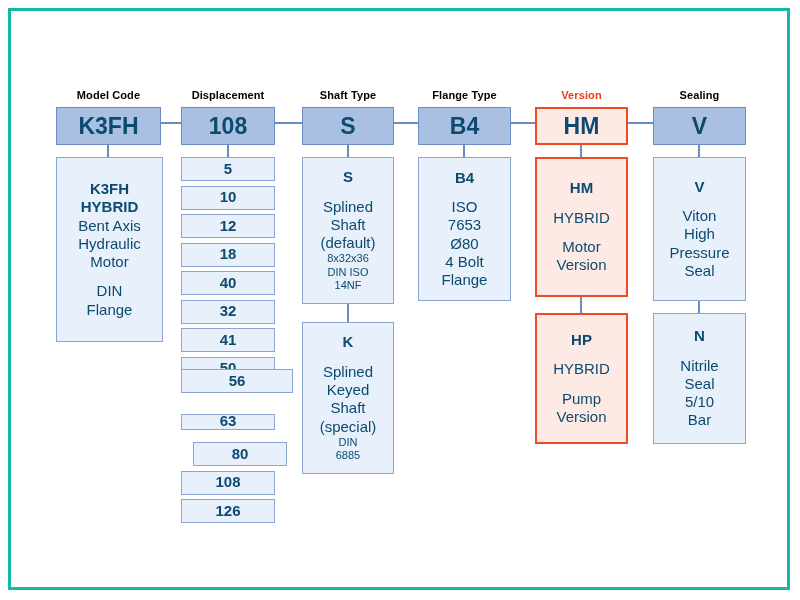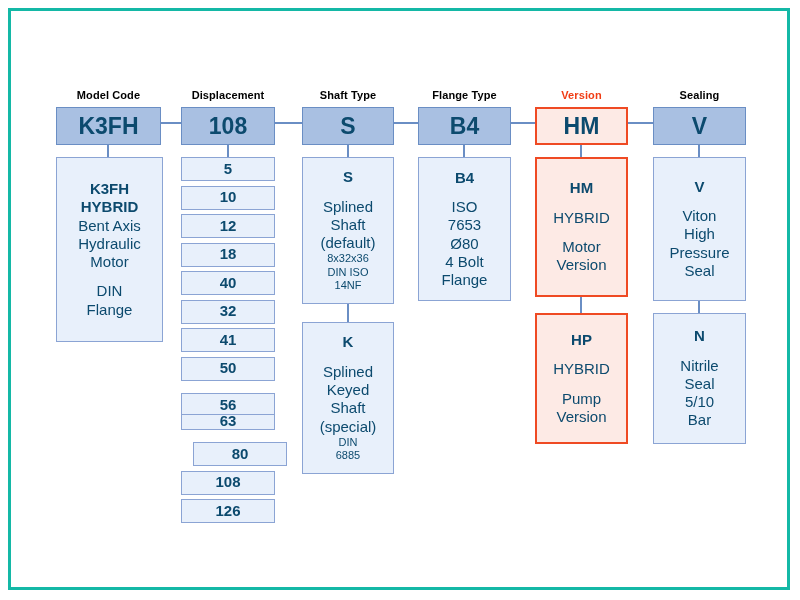--- a/index.html
+++ b/index.html
@@ -147,21 +147,21 @@
       <div class="vline" style="left:46px; top:134px; height:12px;"></div>
       <div id="displacement-list" style="position:absolute; left:0; top:146px; width:94px;">
           <div class="box small" style="position: absolute; left: 0px; top: 0px; width: 94px; height: 24px;">5</div>
           <div class="box small" style="position: absolute; left: 0px; top: 28.5px; width: 94px; height: 24px;">10</div>
           <div class="box small" style="position: absolute; left: 0px; top: 57px; width: 94px; height: 24px;">12</div>
           <div class="box small" style="position: absolute; left: 0px; top: 85.5px; width: 94px; height: 24px;">18</div>
           <div class="box small" style="position: absolute; left: 0px; top: 114px; width: 94px; height: 24px;">40</div>
           <div class="box small" style="position: absolute; left: 0px; top: 142.5px; width: 94px; height: 24px;">32</div>
           <div class="box small" style="position: absolute; left: 0px; top: 171px; width: 94px; height: 24px;">41</div>
           <div class="box small" style="position: absolute; left: 0px; top: 199.5px; width: 94px; height: 24px;">50</div>
-          <div class="box small" style="position: absolute; left: 0px; top: 236px; width: 94px; height: 24px;">56</div>
+          <div class="box small" style="position: absolute; left: 0px; top: 212px; width: 112px; height: 24px;">56</div>
           <div class="box small" style="position: absolute; left: 0px; top: 256.5px; width: 94px; height: 16px;">63</div>
           <div class="box small" style="position: absolute; left: 12px; top: 285px; width: 94px; height: 24px;">80</div>
           <div class="box small" style="position: absolute; left: 0px; top: 313.5px; width: 94px; height: 24px;">108</div>
           <div class="box small" style="position: absolute; left: 0px; top: 342px; width: 94px; height: 24px;">126</div>
         </div>
     </div>
 
     <div class="col" style="left:291px; top:0; width:92px;">
       <div class="col-header" style="top:78px;">Shaft Type</div>
       <div class="box top" style="left:0; top:96px; width:92px; height:38px;">S</div>

